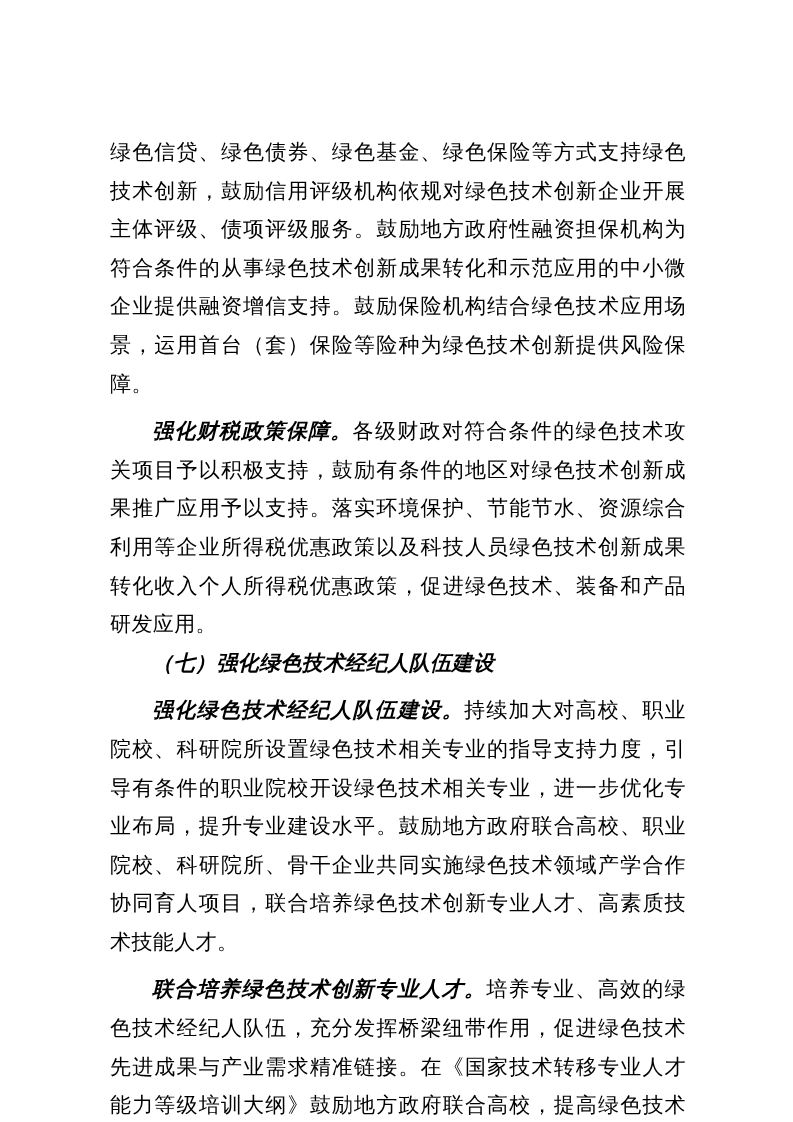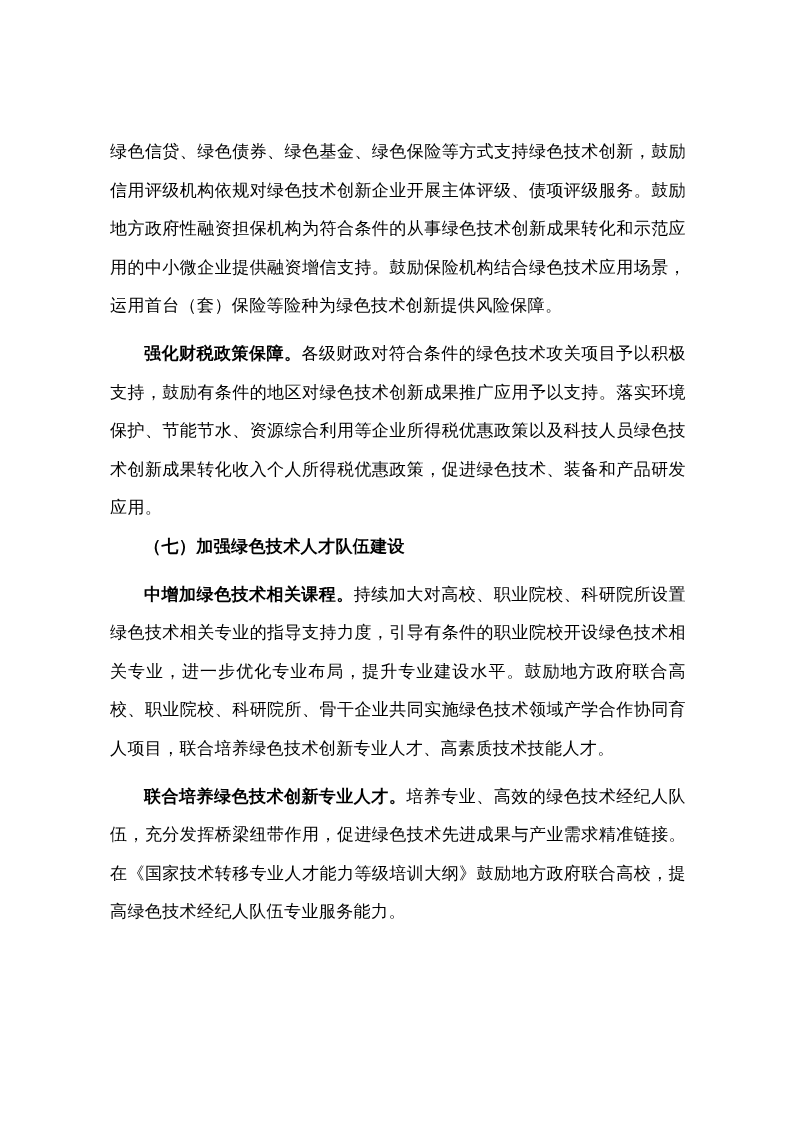--- a/index.html
+++ b/index.html
@@ -17,44 +17,45 @@
     color: #000000;
   }
   .content {
     position: absolute;
     left: 110px;
     top: 133px;
     width: 576px;
   }
   .para {
     margin: 0;
-    font-size: 17px;
+    font-size: 21px;
     line-height: 38.6px;
     text-align: justify;
     text-justify: inter-character;
     letter-spacing: 0.4px;
     color: #000000;
   }
   .para.indent {
     text-indent: 2em;
   }
   .para.spaced {
     margin-top: 9px;
   }
   .para .lead {
     font-weight: bold;
+    font-style: italic;
   }
   .para.heading .lead {
     font-weight: bold;
   }
 </style>
 </head>
 <body>
 
 <div class="page">
   <div class="content" id="document-content">
       <p class="para"><span>绿色信贷、绿色债券、绿色基金、绿色保险等方式支持绿色技术创新，鼓励信用评级机构依规对绿色技术创新企业开展主体评级、债项评级服务。鼓励地方政府性融资担保机构为符合条件的从事绿色技术创新成果转化和示范应用的中小微企业提供融资增信支持。鼓励保险机构结合绿色技术应用场景，运用首台（套）保险等险种为绿色技术创新提供风险保障。</span></p>
       <p class="para indent spaced"><span class="lead">强化财税政策保障。</span><span>各级财政对符合条件的绿色技术攻关项目予以积极支持，鼓励有条件的地区对绿色技术创新成果推广应用予以支持。落实环境保护、节能节水、资源综合利用等企业所得税优惠政策以及科技人员绿色技术创新成果转化收入个人所得税优惠政策，促进绿色技术、装备和产品研发应用。</span></p>
-      <p class="para indent heading"><span class="lead">（七）加强绿色技术人才队伍建设</span></p>
-      <p class="para indent spaced"><span class="lead">中增加绿色技术相关课程。</span><span>持续加大对高校、职业院校、科研院所设置绿色技术相关专业的指导支持力度，引导有条件的职业院校开设绿色技术相关专业，进一步优化专业布局，提升专业建设水平。鼓励地方政府联合高校、职业院校、科研院所、骨干企业共同实施绿色技术领域产学合作协同育人项目，联合培养绿色技术创新专业人才、高素质技术技能人才。</span></p>
+      <p class="para indent heading"><span class="lead">（七）强化绿色技术经纪人队伍建设</span></p>
+      <p class="para indent spaced"><span class="lead">强化绿色技术经纪人队伍建设。</span><span>持续加大对高校、职业院校、科研院所设置绿色技术相关专业的指导支持力度，引导有条件的职业院校开设绿色技术相关专业，进一步优化专业布局，提升专业建设水平。鼓励地方政府联合高校、职业院校、科研院所、骨干企业共同实施绿色技术领域产学合作协同育人项目，联合培养绿色技术创新专业人才、高素质技术技能人才。</span></p>
       <p class="para indent spaced"><span class="lead">联合培养绿色技术创新专业人才。</span><span>培养专业、高效的绿色技术经纪人队伍，充分发挥桥梁纽带作用，促进绿色技术先进成果与产业需求精准链接。在《国家技术转移专业人才能力等级培训大纲》鼓励地方政府联合高校，提高绿色技术经纪人队伍专业服务能力。</span></p>
     </div>
 </div>
 
 </body></html>

